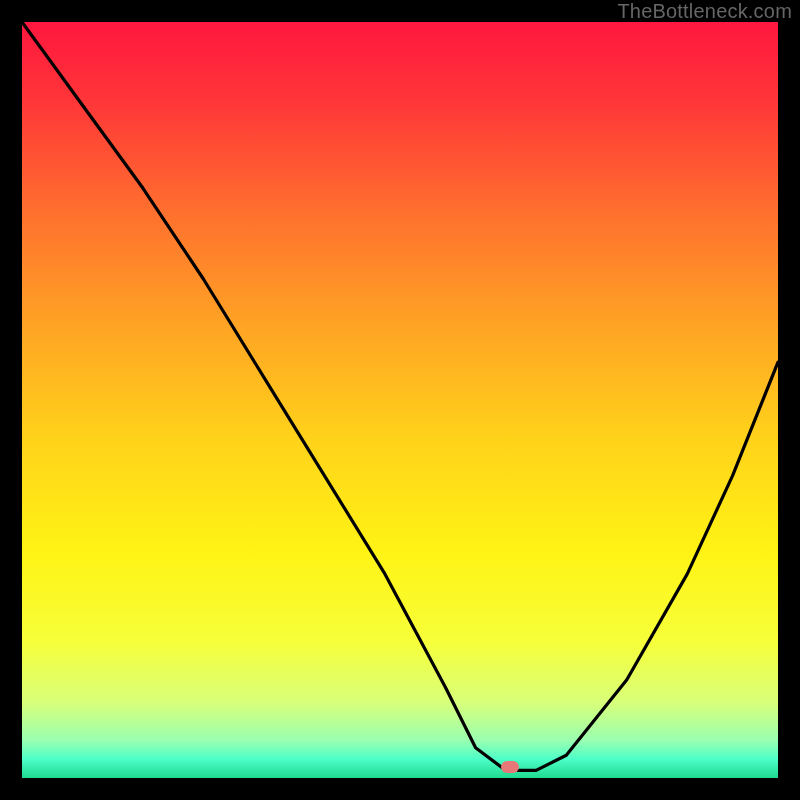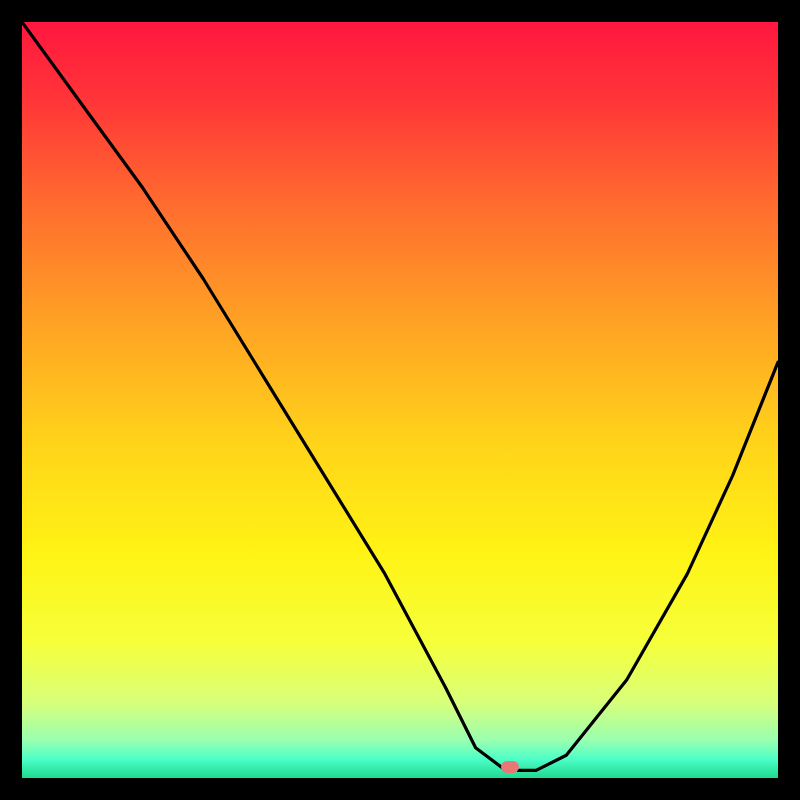--- a/index.html
+++ b/index.html
@@ -47,20 +47,21 @@
     background: #e87878;
     transform: translate(-50%, -50%);
     z-index: 5;
   }
 </style>
 </head>
 <body>
 
 <div class="frame">
 
+  <div class="watermark">TheBottleneck.com</div>
 
   <div class="plot">
     <svg viewBox="0 0 756 756" preserveAspectRatio="none">
       <defs>
         <linearGradient id="bg-grad" x1="0" y1="0" x2="0" y2="1">
             <stop offset="0%" stop-color="#ff173f"></stop>
             <stop offset="10%" stop-color="#ff3438"></stop>
             <stop offset="25%" stop-color="#ff6f2e"></stop>
             <stop offset="40%" stop-color="#ffa324"></stop>
             <stop offset="55.00000000000001%" stop-color="#ffd21a"></stop>

